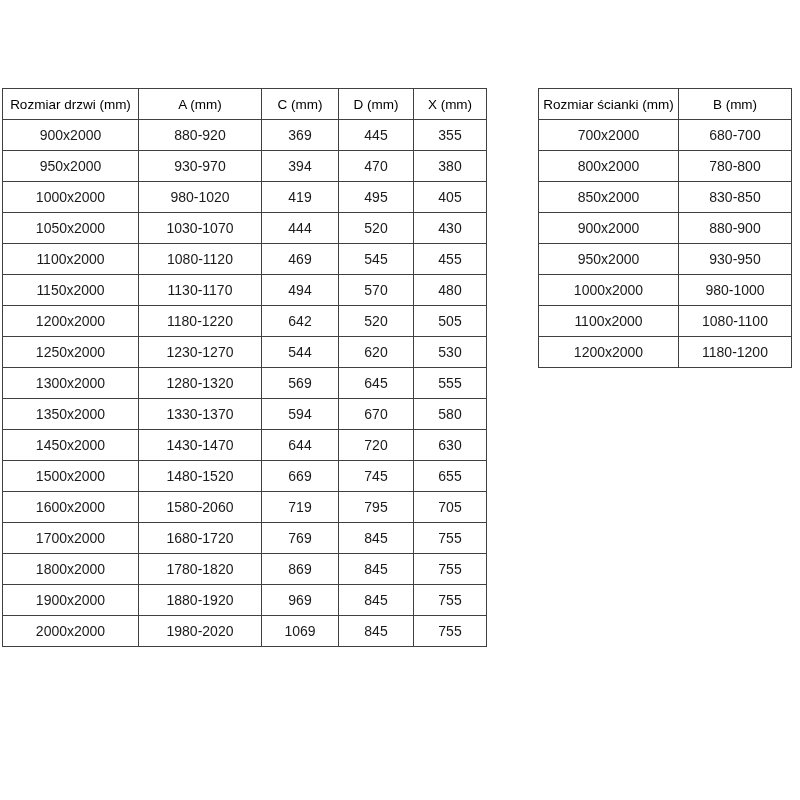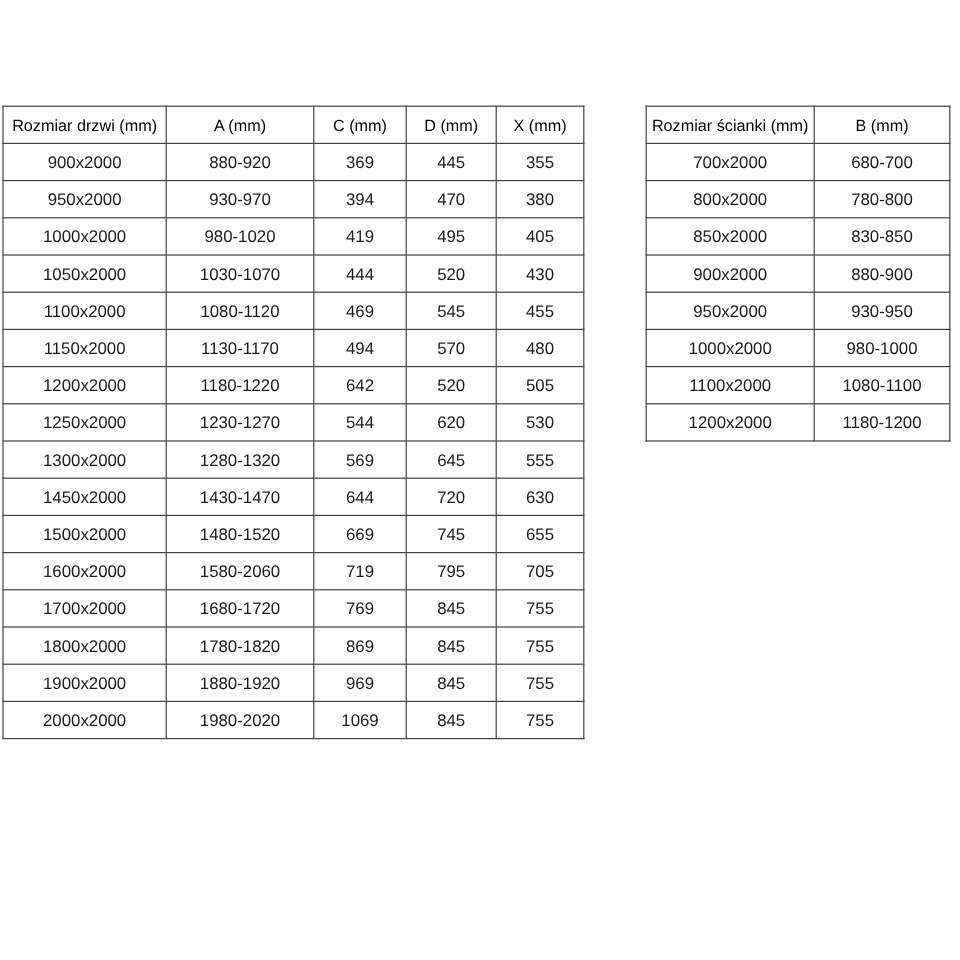--- a/index.html
+++ b/index.html
@@ -120,20 +120,27 @@
         <td>530</td>
       </tr>
       <tr>
         <td>1300x2000</td>
         <td>1280-1320</td>
         <td>569</td>
         <td>645</td>
         <td>555</td>
       </tr>
       <tr>
+        <td>1350x2000</td>
+        <td>1330-1370</td>
+        <td>594</td>
+        <td>670</td>
+        <td>580</td>
+      </tr>
+      <tr>
         <td>1450x2000</td>
         <td>1430-1470</td>
         <td>644</td>
         <td>720</td>
         <td>630</td>
       </tr>
       <tr>
         <td>1500x2000</td>
         <td>1480-1520</td>
         <td>669</td>

